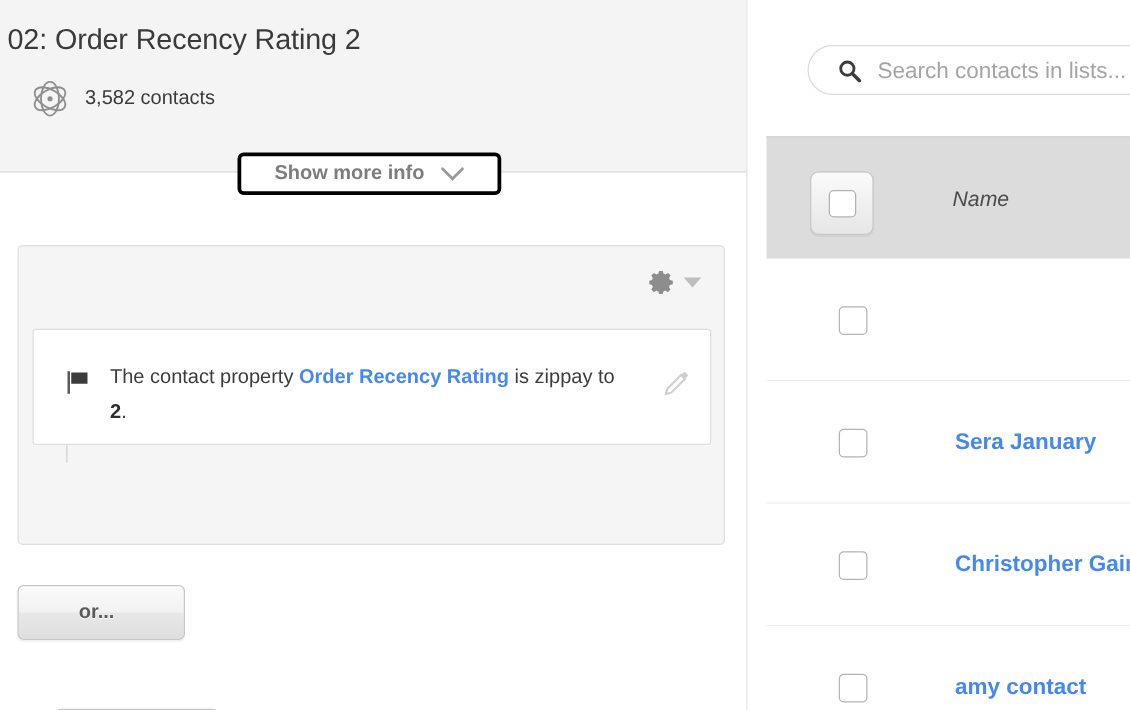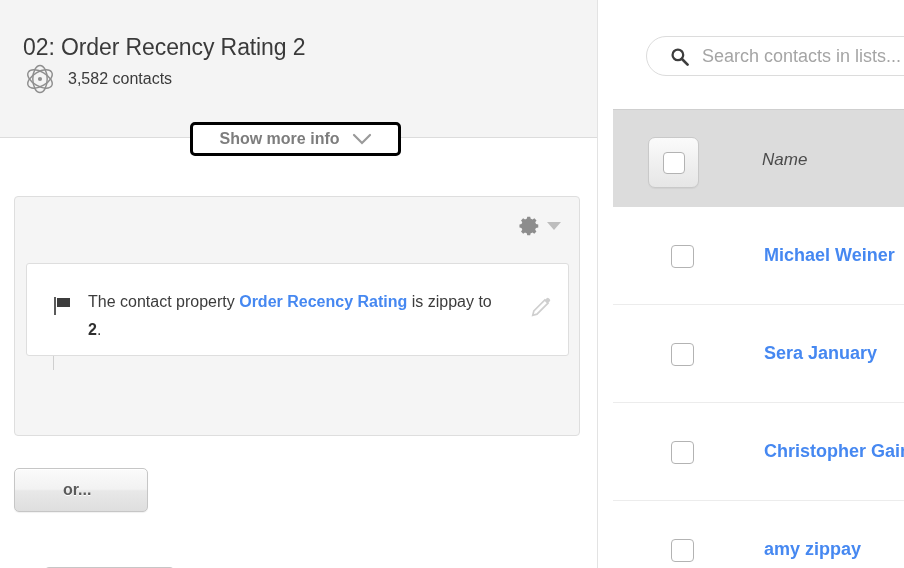--- a/index.html
+++ b/index.html
@@ -34,28 +34,27 @@
   .list-header {
     position: relative;
     height: 138px;
     background: #f4f4f4;
     border-bottom: 1px solid #dcdcdc;
     box-sizing: border-box;
   }
 
   .list-title {
     position: absolute;
-    left: 23px;
+    left: 6px;
     top: 18px;
     font-size: 23px;
     color: #33475b;
     color: #3a3a3a;
     letter-spacing: -0.1px;
     white-space: nowrap;
-    margin-top: 16px;
   }
 
   .contact-count-row {
     position: absolute;
     left: 22px;
     top: 62px;
     display: flex;
     align-items: center;
     text-align: center;
   }
@@ -432,32 +431,31 @@
 
     <div class="table-head">
       <div class="head-check-btn">
         <span class="cb"></span>
       </div>
       <div class="col-name">Name</div>
     </div>
 
     <div class="contact-row">
       <span class="cb row-cb"></span>
-      <span class="row-name">Michael Weiner</span>
     </div>
 
     <div class="contact-row">
       <span class="cb row-cb"></span>
       <span class="row-name">Sera January</span>
     </div>
 
     <div class="contact-row">
       <span class="cb row-cb"></span>
       <span class="row-name">Christopher Gaines</span>
     </div>
 
     <div class="contact-row">
       <span class="cb row-cb"></span>
-      <span class="row-name">amy zippay</span>
+      <span class="row-name">amy contact</span>
     </div>
 
   </div>
 </div>
 
 </body></html>

